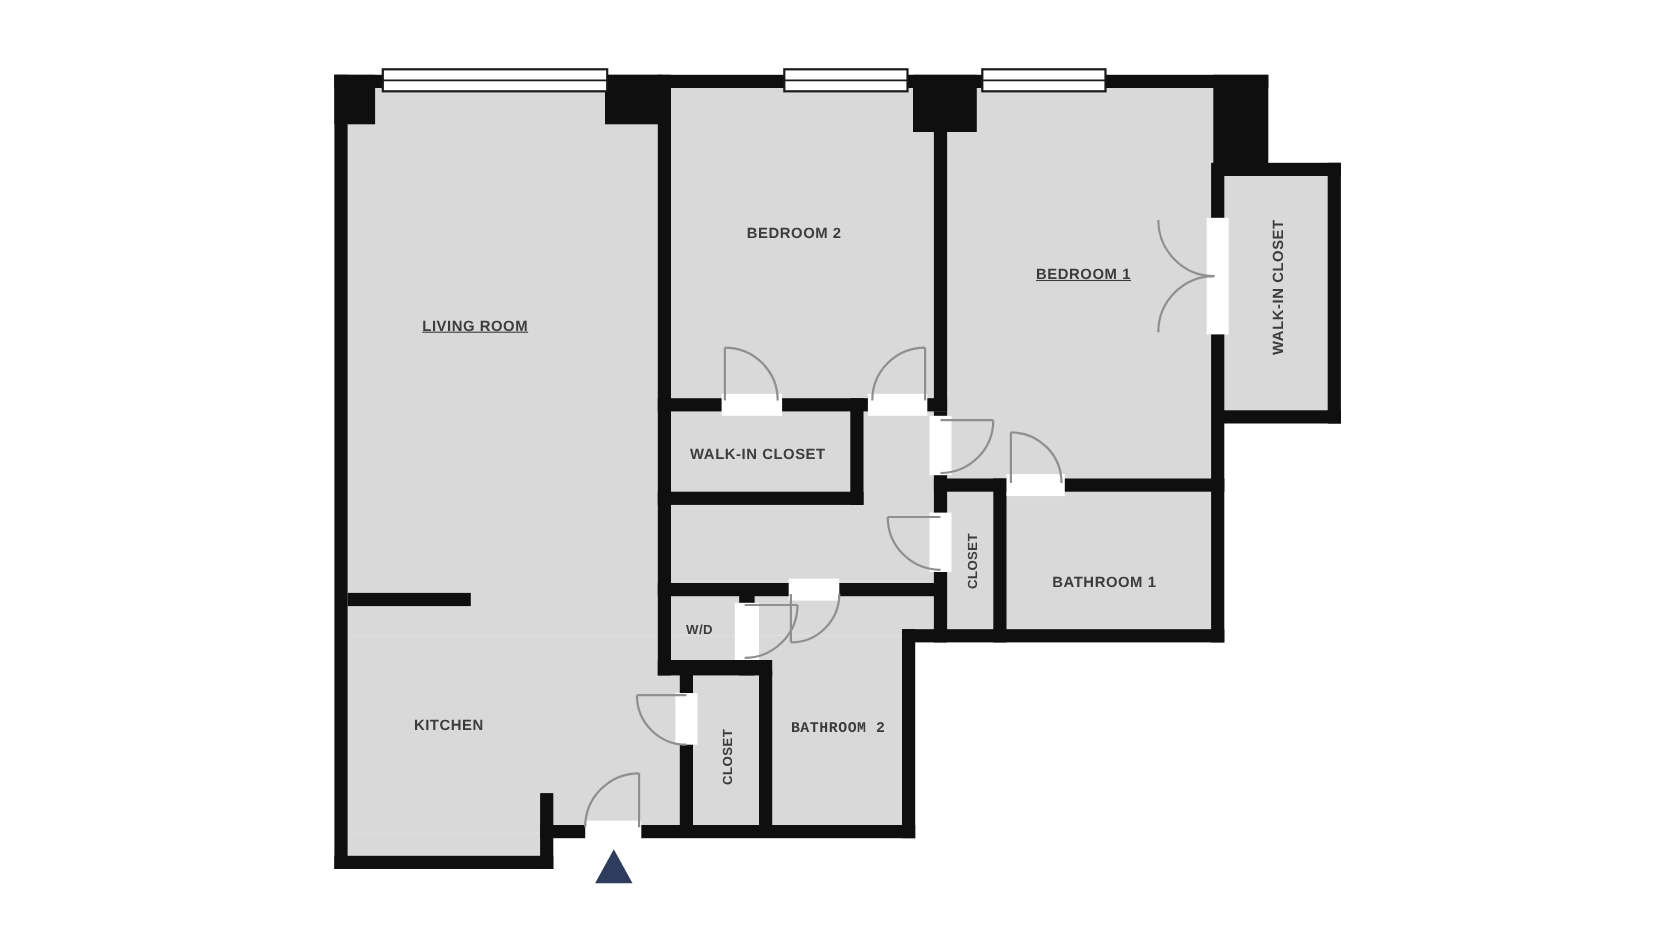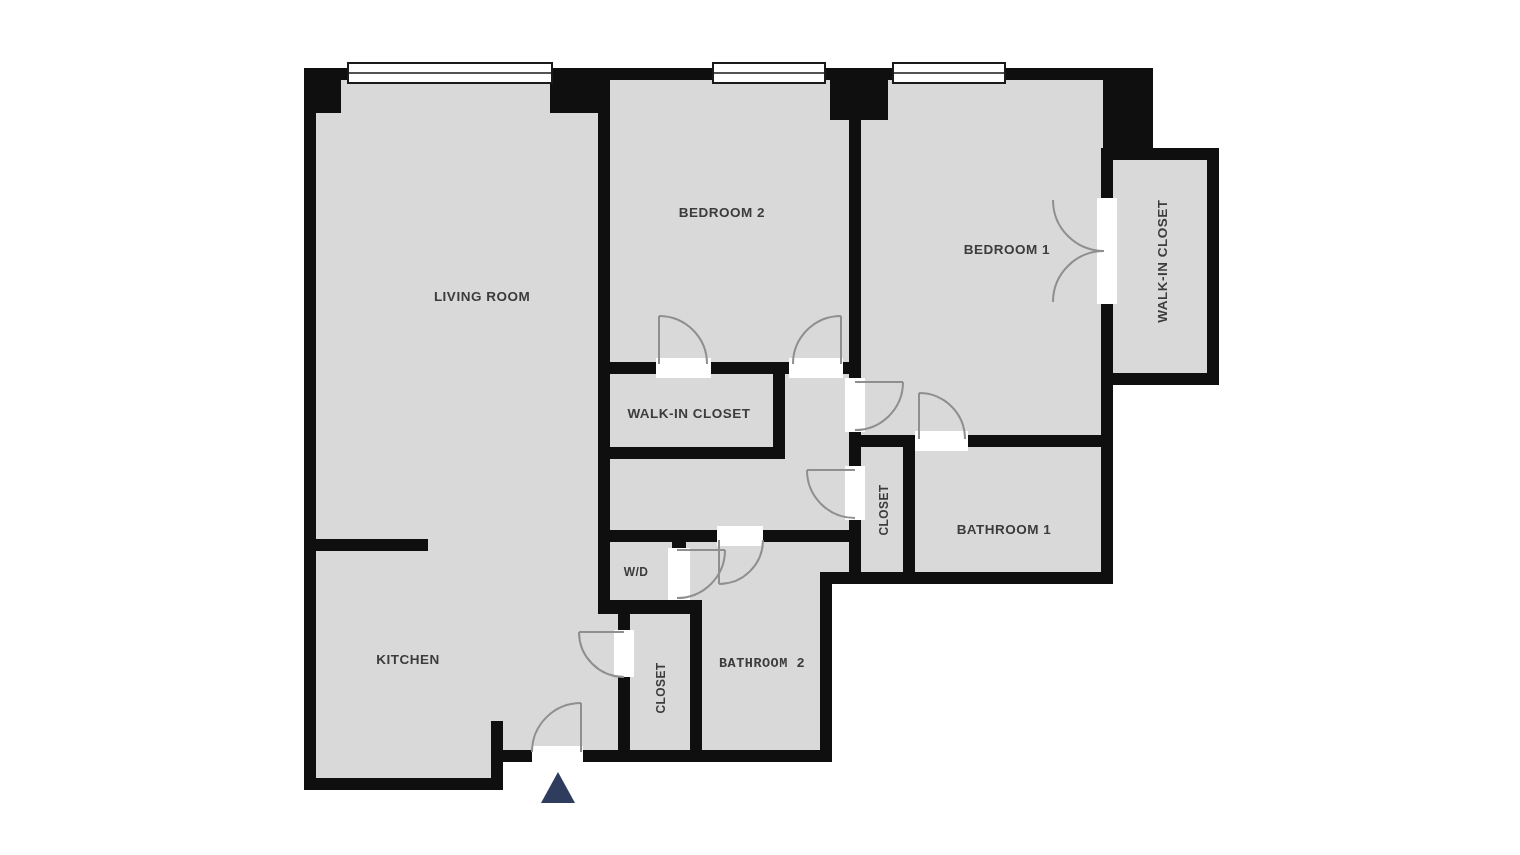--- a/index.html
+++ b/index.html
@@ -17,30 +17,30 @@
     font-weight:bold;
     font-size:13.5px;
     letter-spacing:.5px;
     color:#3c3c3c;
     white-space:nowrap;
     user-select:none;
   }
   .room-label.small{font-size:12px;letter-spacing:.4px;}
   .room-label.vert{transform:translate(-50%,-50%) rotate(-90deg);}
   
-  .lbl-living   {left:482px; top:296px;}
+  .lbl-living   {left:432px; top:296px;text-decoration:underline;}
   .lbl-kitchen  {left:408px; top:659px;text-align:right;}
   .lbl-bed2     {left:722px; top:212px;}
   .lbl-wic2     {left:689px; top:413px;}
   .lbl-wd       {left:636px; top:572px;}
   .lbl-bath2    {left:762px; top:663px;font-family:Liberation Mono, monospace;}
   .lbl-closet-entry{left:661px; top:688px;}
   .lbl-closet-hall {left:884px; top:510px;}
   .lbl-bath1    {left:1004px;top:516px;margin-top:13px;}
-  .lbl-bed1     {left:1007px; top:249px;}
+  .lbl-bed1     {left:985px; top:249px;text-decoration:underline;}
   .lbl-wic1     {left:1162px;top:261px;}
 </style>
 </head>
 <body>
 
 <div id="stage">
 
   <svg id="plan-svg" width="1520" height="855" viewBox="0 0 1520 855">
 
     <g fill="#d9d9d9">

